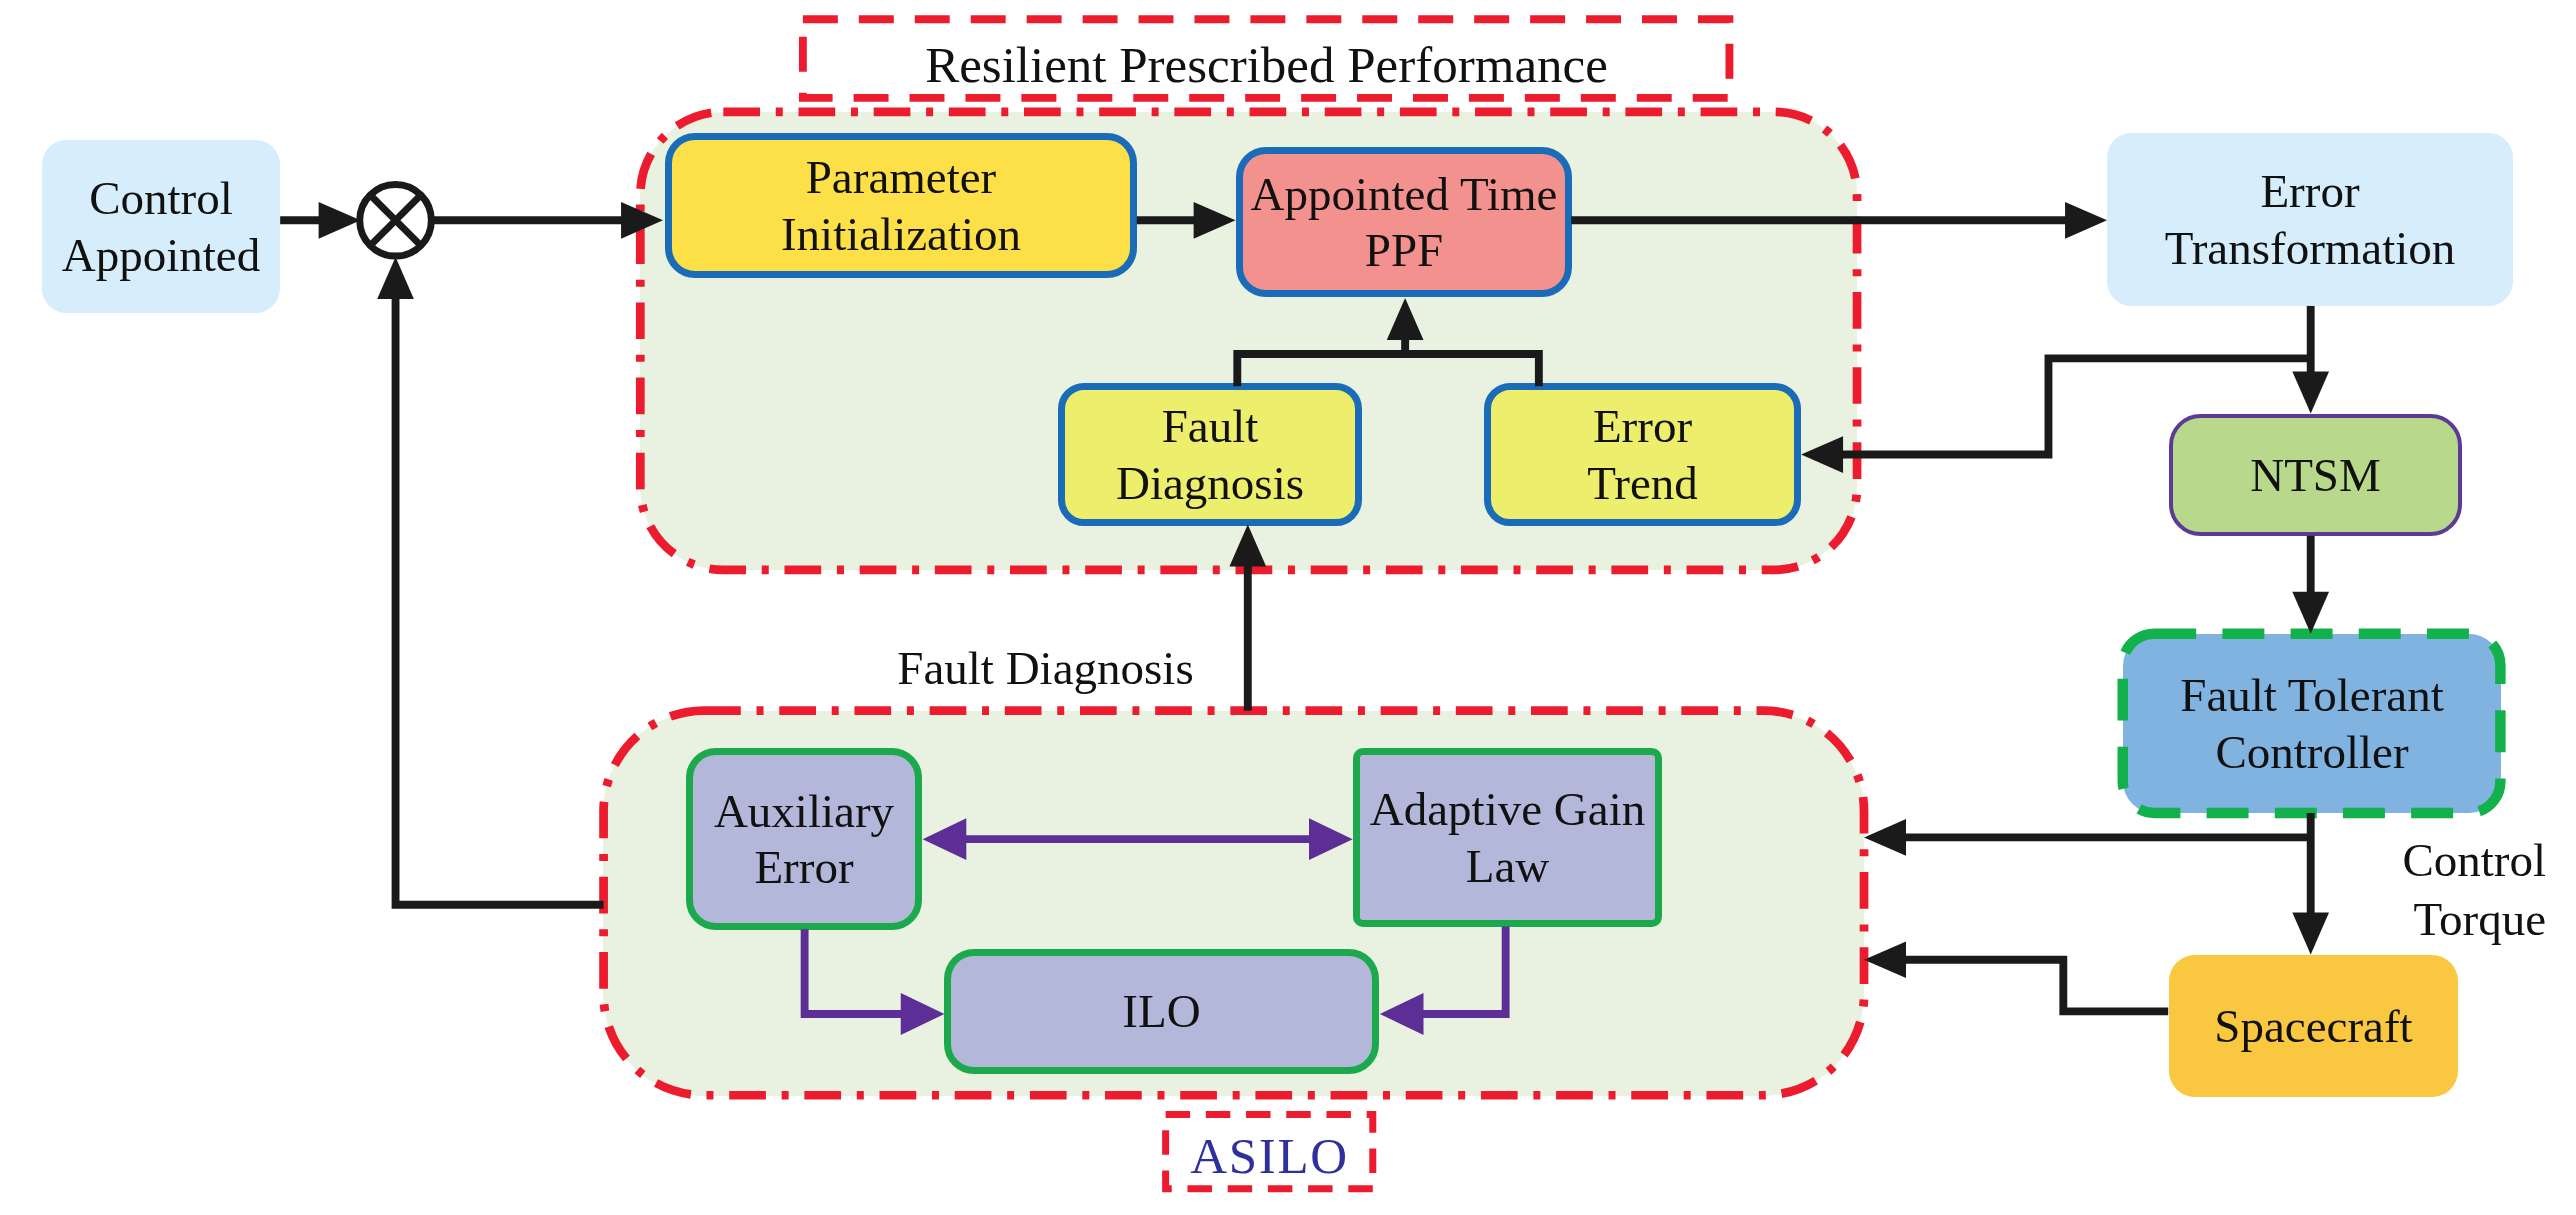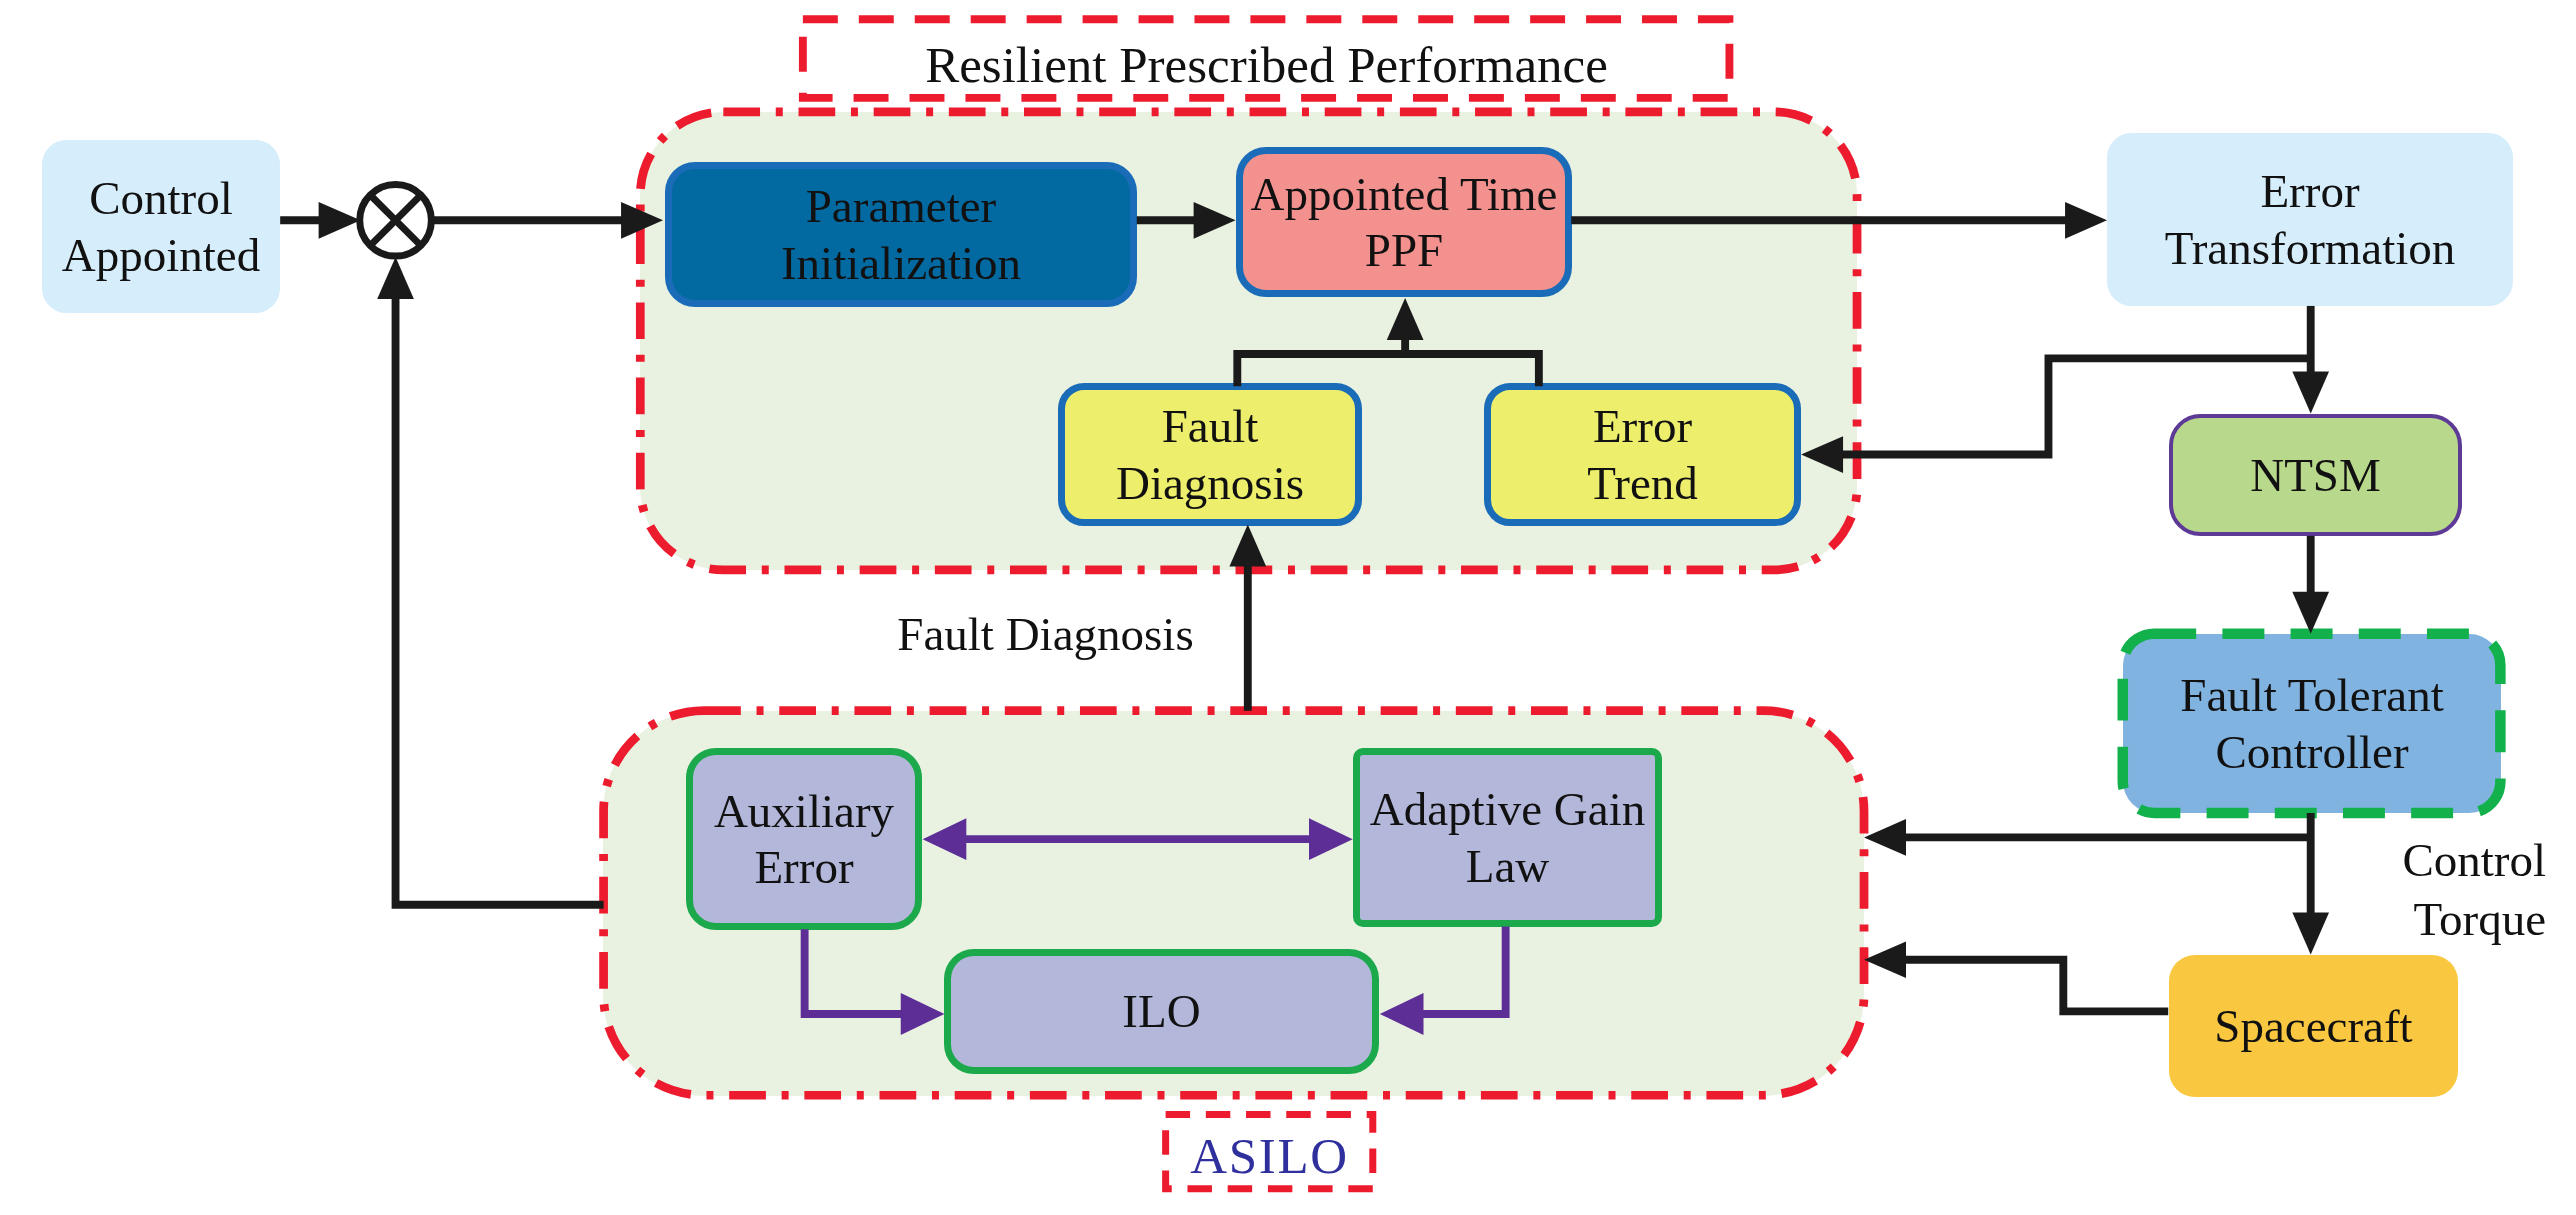--- a/index.html
+++ b/index.html
@@ -30,21 +30,21 @@
 
   <div class="caption title-text" style="left:803px;top:19px;width:927px;height:79px;background:#ffffff;">
     <span>Resilient Prescribed Performance</span>
   </div>
 
   <div class="node" style="left: 42px; top: 140px; width: 238px; height: 173px; border-radius: 24.5px; background-color: rgb(214, 237, 251);">
     <span>Control</span>
     <span>Appointed</span>
   </div>
 
-  <div class="node b9" style="left: 665px; top: 162px; width: 472px; height: 145px; border-radius: 30px; background-color: #0369a1; border-color: rgb(27, 108, 184);">
+  <div class="node b9" style="left: 665px; top: 133px; width: 472px; height: 145px; border-radius: 30px; background-color: #fde047; border-color: rgb(27, 108, 184);">
     <span>Parameter</span>
     <span>Initialization</span>
   </div>
 
   <div class="node b9" style="left: 1236px; top: 147px; width: 336px; height: 150px; border-radius: 30px; background-color: rgb(242, 145, 142); border-color: rgb(27, 108, 184);">
     <span>Appointed Time</span>
     <span>PPF</span>
   </div>
 
   <div class="node b9" style="left: 1058px; top: 383px; width: 304px; height: 143px; border-radius: 26px; background-color: rgb(237, 238, 107); border-color: rgb(27, 108, 184);">
@@ -82,21 +82,21 @@
 
   <div class="node b9" style="left: 1353px; top: 748px; width: 309px; height: 179px; border-radius: 10px; background-color: rgb(179, 184, 219); border-color: rgb(28, 169, 76);">
     <span>Adaptive Gain</span>
     <span>Law</span>
   </div>
 
   <div class="node b9" style="left: 944px; top: 949px; width: 435px; height: 125px; border-radius: 30px; background-color: rgb(179, 184, 219); border-color: rgb(28, 169, 76);">
     <span>ILO</span>
   </div>
 
-  <div class="caption" style="left:866px;top:601px;width:359px;height:63px;">
+  <div class="caption" style="left:866px;top:635px;width:359px;height:63px;">
     <span>Fault Diagnosis</span>
   </div>
 
   <div class="caption" style="left:2336px;top:829px;width:210px;height:122px;flex-direction:column;">
     <span>Control</span>
     <span>Torque</span>
   </div>
 
   <div class="caption asilo-text" style="left:1166px;top:1115px;width:207px;height:74px;background:#ffffff;color:#2f2f9d;">
     <span>ASILO</span>

